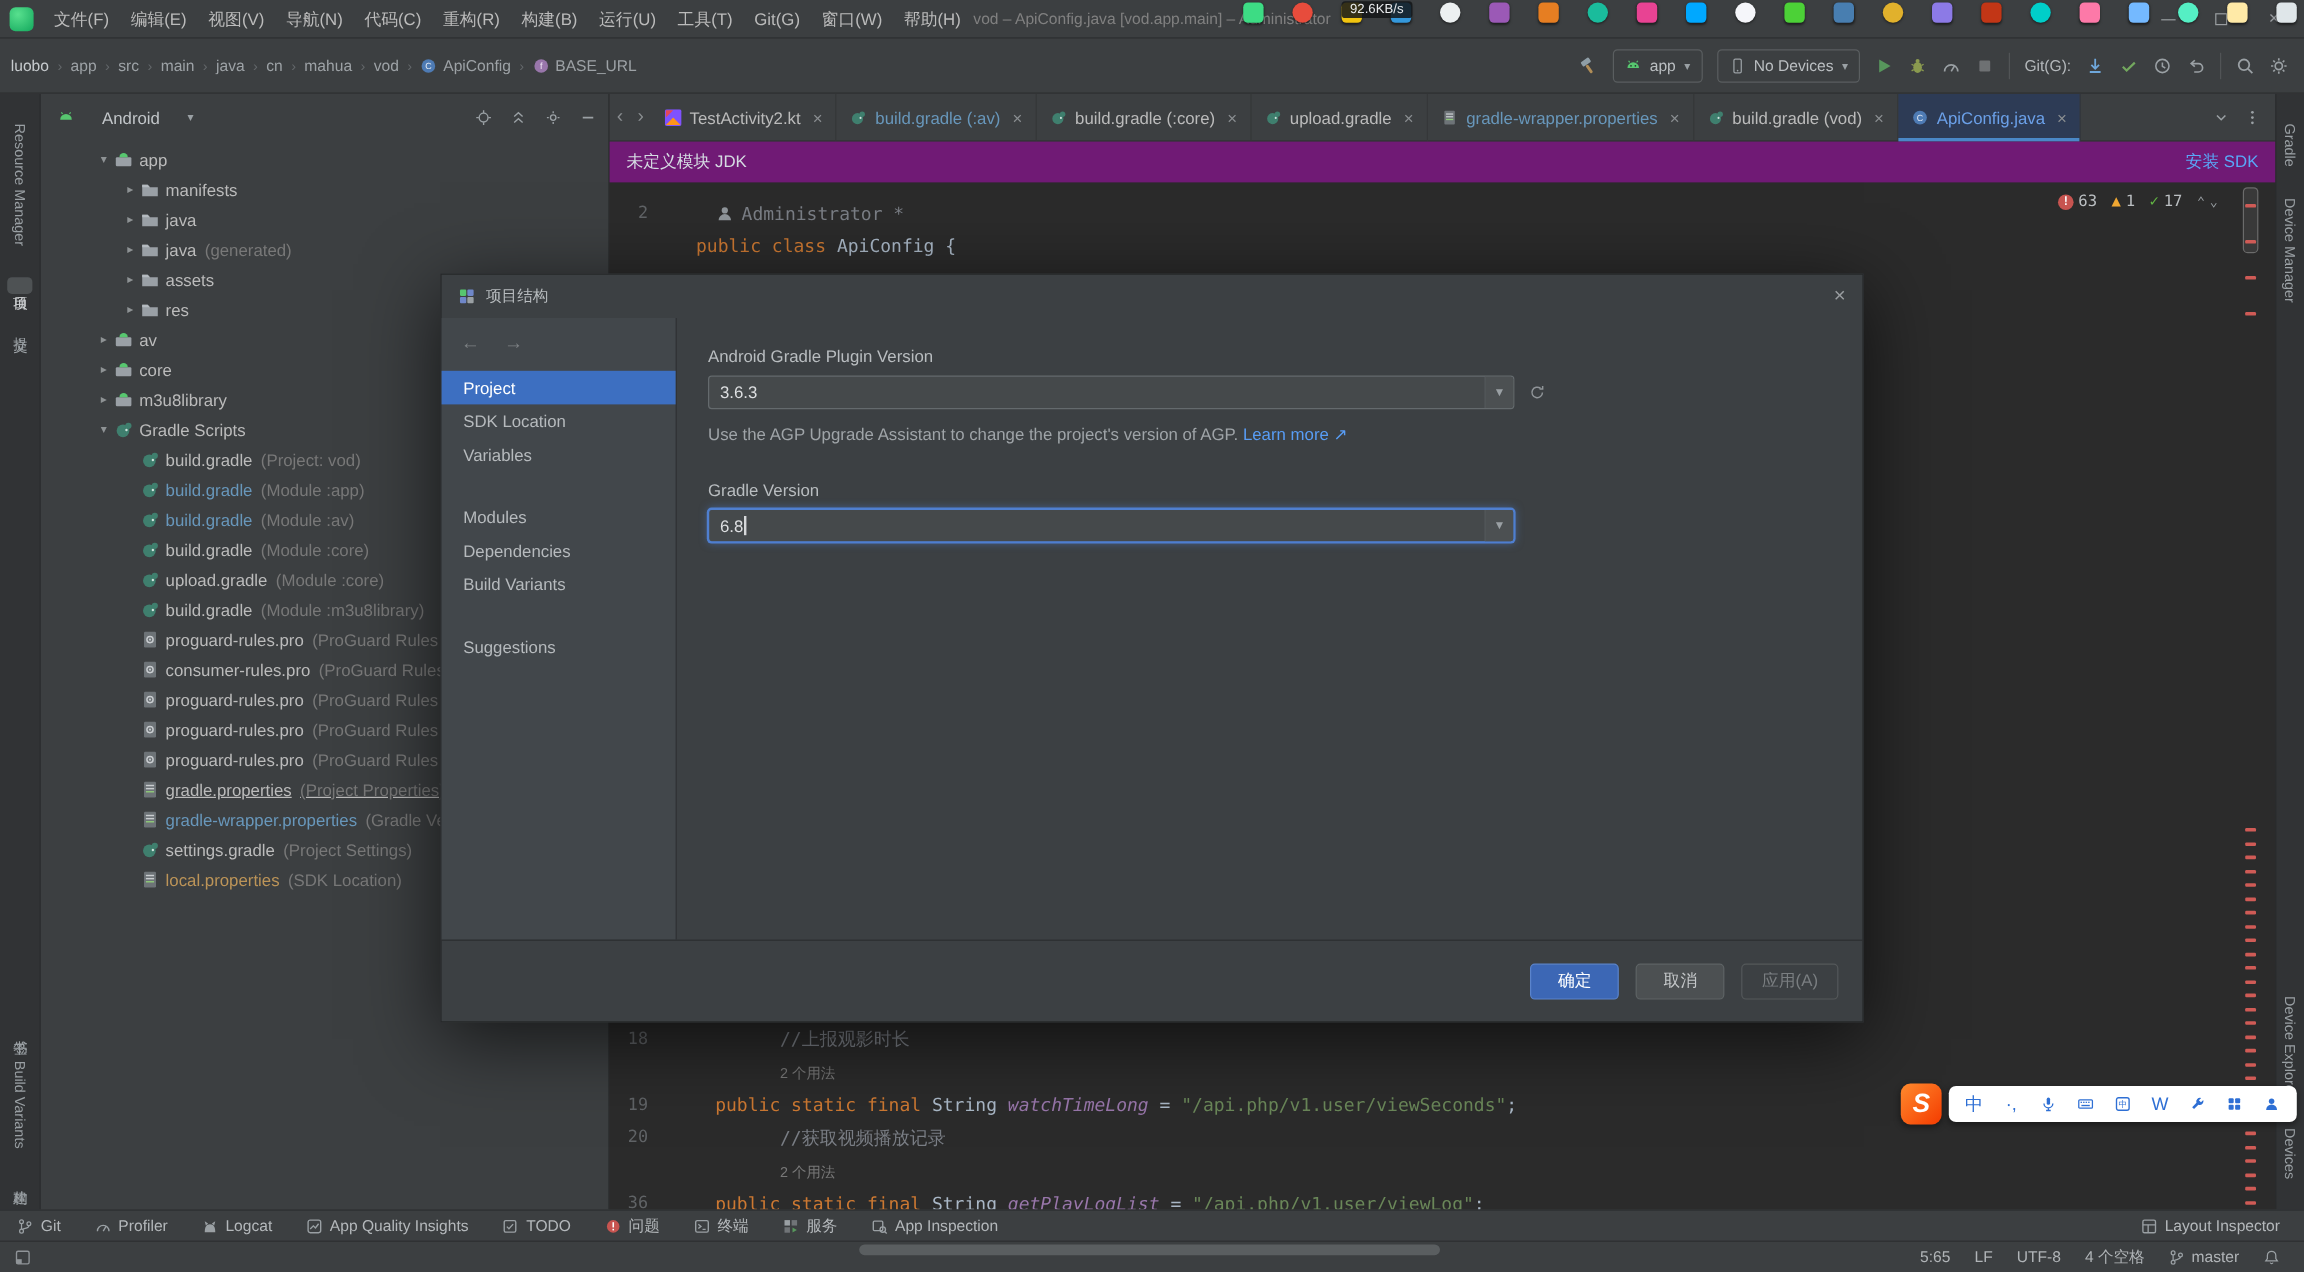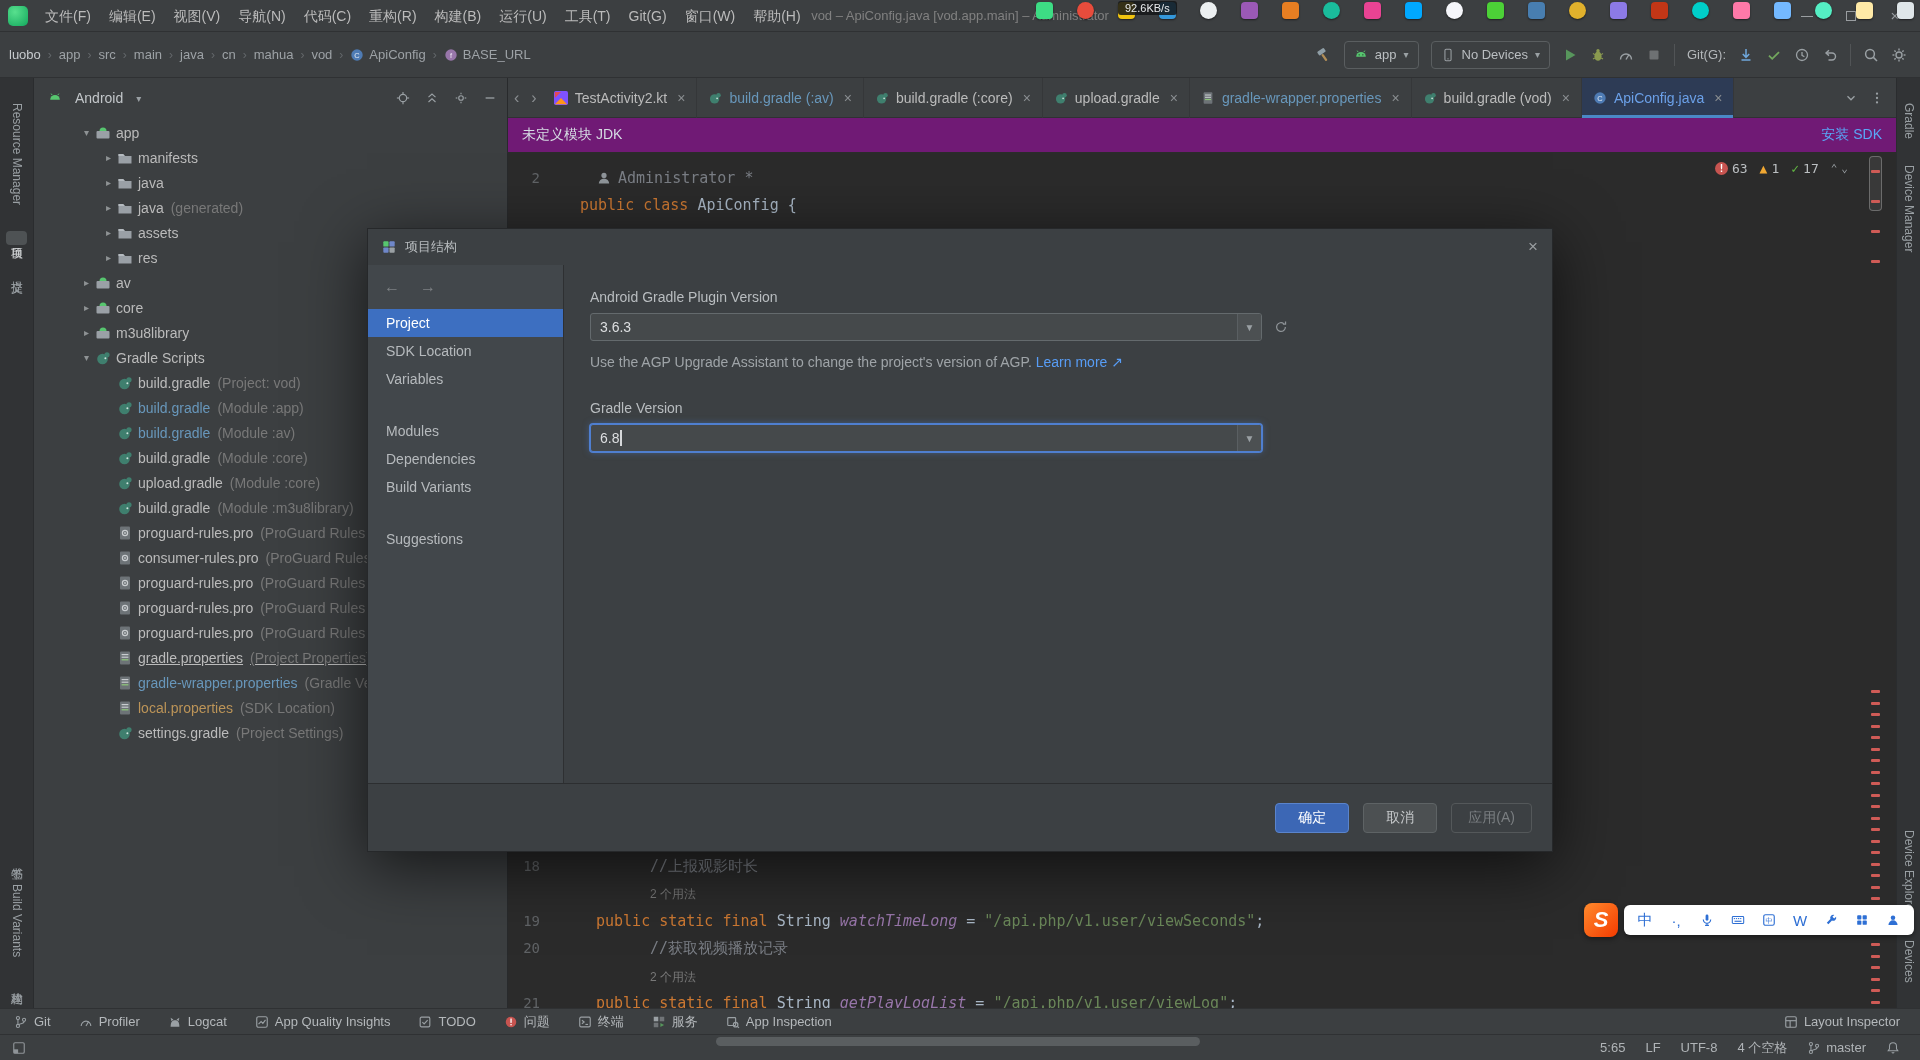--- a/index.html
+++ b/index.html
@@ -38,21 +38,21 @@
   .main{display:flex;height:930px;position:relative;z-index:1}
   .tool-strip{width:34px;background:#313335;display:flex;flex-direction:column;align-items:center;justify-content:space-between;padding:12px 0;flex:0 0 auto}
   .tool-strip.left{border-right:1px solid #2a2c2e}
   .tool-strip.right{border-left:1px solid #2a2c2e;width:24px}
   .strip-group{display:flex;flex-direction:column;align-items:center}
   .strip-label{writing-mode:vertical-rl;color:#9aa0a4;font-size:12px;margin:13px 0;white-space:nowrap;cursor:default}
   .strip-label.active{background:#4e5254;border-radius:4px;padding:7px 2px;color:#d0d3d5}
 
   
   .project{width:474px;background:#3c3f41;border-right:1px solid #282a2c;display:flex;flex-direction:column;flex:0 0 auto}
-  .project-header{height:40px;display:flex;align-items:center;padding:0 10px 0 14px;gap:13px}
+  .project-header{height:40px;display:flex;align-items:center;padding:0 10px 0 14px;gap:23px}
   .project-header .view-name{color:#c2c6c9}
   .ph-icons{margin-left:auto;display:flex;gap:15px;align-items:center}
   .tree{flex:1;overflow:hidden;padding-top:2px}
   .tree-row{height:25px;display:flex;align-items:center;white-space:nowrap;cursor:default}
   .tree-arrow{width:17px;color:#8e9294;font-size:10px;text-align:center;flex:0 0 auto}
   .tree-label{color:#bbbbbb;margin-left:5px}
   .tree-label.blue{color:#6897bb}
   .tree-label.orange{color:#bc9458}
   .tree-detail{color:#787878;margin-left:7px}
 
@@ -674,40 +674,40 @@
               <rect x="4.6" y="9.2" width="6.8" height="1.2" fill="#8fc97a"></rect>
             </svg>
           </span>
           <span class="tree-label blue">gradle-wrapper.properties</span>
           <span class="tree-detail">(Gradle Ve</span>
         </div>
         <div class="tree-row" style="padding-left: 66px;">
           <span class="tree-arrow"></span>
           <span class="icon ">
             <svg viewBox="0 0 16 16">
+              <circle cx="7.5" cy="9" r="5.3" fill="#3f7f6e"></circle>
+              <circle cx="12" cy="4.8" r="2.6" fill="#3f7f6e"></circle>
+              <circle cx="10.4" cy="8.3" r="1" fill="#cfe3dd"></circle>
+            </svg>
+          </span>
+          <span class="tree-label">settings.gradle</span>
+          <span class="tree-detail">(Project Settings)</span>
+        </div>
+        <div class="tree-row" style="padding-left: 66px;">
+          <span class="tree-arrow"></span>
+          <span class="icon ">
+            <svg viewBox="0 0 16 16">
               <rect x="3" y="1.5" width="10" height="13" rx="1" fill="#6d7377"></rect>
               <rect x="4.6" y="4" width="6.8" height="1.2" fill="#c9cdd0"></rect>
               <rect x="4.6" y="6.6" width="6.8" height="1.2" fill="#c9cdd0"></rect>
               <rect x="4.6" y="9.2" width="6.8" height="1.2" fill="#8fc97a"></rect>
             </svg>
           </span>
           <span class="tree-label orange">local.properties</span>
           <span class="tree-detail">(SDK Location)</span>
-        </div>
-        <div class="tree-row" style="padding-left: 66px;">
-          <span class="tree-arrow"></span>
-          <span class="icon ">
-            <svg viewBox="0 0 16 16">
-              <circle cx="7.5" cy="9" r="5.3" fill="#3f7f6e"></circle>
-              <circle cx="12" cy="4.8" r="2.6" fill="#3f7f6e"></circle>
-              <circle cx="10.4" cy="8.3" r="1" fill="#cfe3dd"></circle>
-            </svg>
-          </span>
-          <span class="tree-label">settings.gradle</span>
-          <span class="tree-detail">(Project Settings)</span>
         </div>
       </div>
   </div>
 
   <div class="editor">
     <div class="tabbar">
       <span class="tab-nav">‹</span>
       <span class="tab-nav">›</span>
       <div id="tab-list" style="display:flex;height:100%">
           <div class="tab">
@@ -829,21 +829,21 @@
           <div class="code-line" style="top: 13px;"><span class="gutter-num">2</span><span class="code-text ind1"><span class="icon inline-icon"><svg viewBox="0 0 16 16">
                   <circle cx="8" cy="5.4" r="2.6" fill="#8f959a"></circle>
                   <path d="M2.8 13.6a5.2 5.2 0 0 1 10.4 0z" fill="#8f959a"></path>
                 </svg></span><span class="c-comment">Administrator *</span></span></div>
           <div class="code-line" style="top: 40px;"><span class="gutter-num"></span><span class="code-text ind0"><span class="c-kw">public class </span><span class="c-plain">ApiConfig {</span></span></div>
           <div class="code-line" style="top: 701px;"><span class="gutter-num">18</span><span class="code-text ind2"><span class="c-comment">//上报观影时长</span></span></div>
           <div class="code-line" style="top: 728px;"><span class="gutter-num"></span><span class="code-text ind2"><span class="c-usage">2 个用法</span></span></div>
           <div class="code-line" style="top: 756px;"><span class="gutter-num">19</span><span class="code-text ind1"><span class="c-kw">public static final </span><span class="c-plain">String </span><span class="c-field">watchTimeLong </span><span class="c-plain">= </span><span class="c-str">"/api.php/v1.user/viewSeconds"</span><span class="c-plain">;</span></span></div>
           <div class="code-line" style="top: 783px;"><span class="gutter-num">20</span><span class="code-text ind2"><span class="c-comment">//获取视频播放记录</span></span></div>
           <div class="code-line" style="top: 811px;"><span class="gutter-num"></span><span class="code-text ind2"><span class="c-usage">2 个用法</span></span></div>
-          <div class="code-line" style="top: 838px;"><span class="gutter-num">21</span><span class="code-text ind1"><span class="c-kw">public static final </span><span class="c-plain">String </span><span class="c-field">getPlayLogList </span><span class="c-plain">= </span><span class="c-str">"/api.php/v1.user/viewLog"</span><span class="c-plain">;</span></span></div>
+          <div class="code-line" style="top: 838px;"><span class="gutter-num">36</span><span class="code-text ind1"><span class="c-kw">public static final </span><span class="c-plain">String </span><span class="c-field">getPlayLogList </span><span class="c-plain">= </span><span class="c-str">"/api.php/v1.user/viewLog"</span><span class="c-plain">;</span></span></div>
         </div>
       <div class="error-stripe" id="error-stripe">
           <div class="stripe-thumb"></div>
           <div class="stripe-mark" style="top: 18px;"></div>
           <div class="stripe-mark" style="top: 48px;"></div>
           <div class="stripe-mark" style="top: 78px;"></div>
           <div class="stripe-mark" style="top: 108px;"></div>
           <div class="stripe-mark" style="top: 538px;"></div>
           <div class="stripe-mark" style="top: 550px;"></div>
           <div class="stripe-mark" style="top: 561px;"></div>

